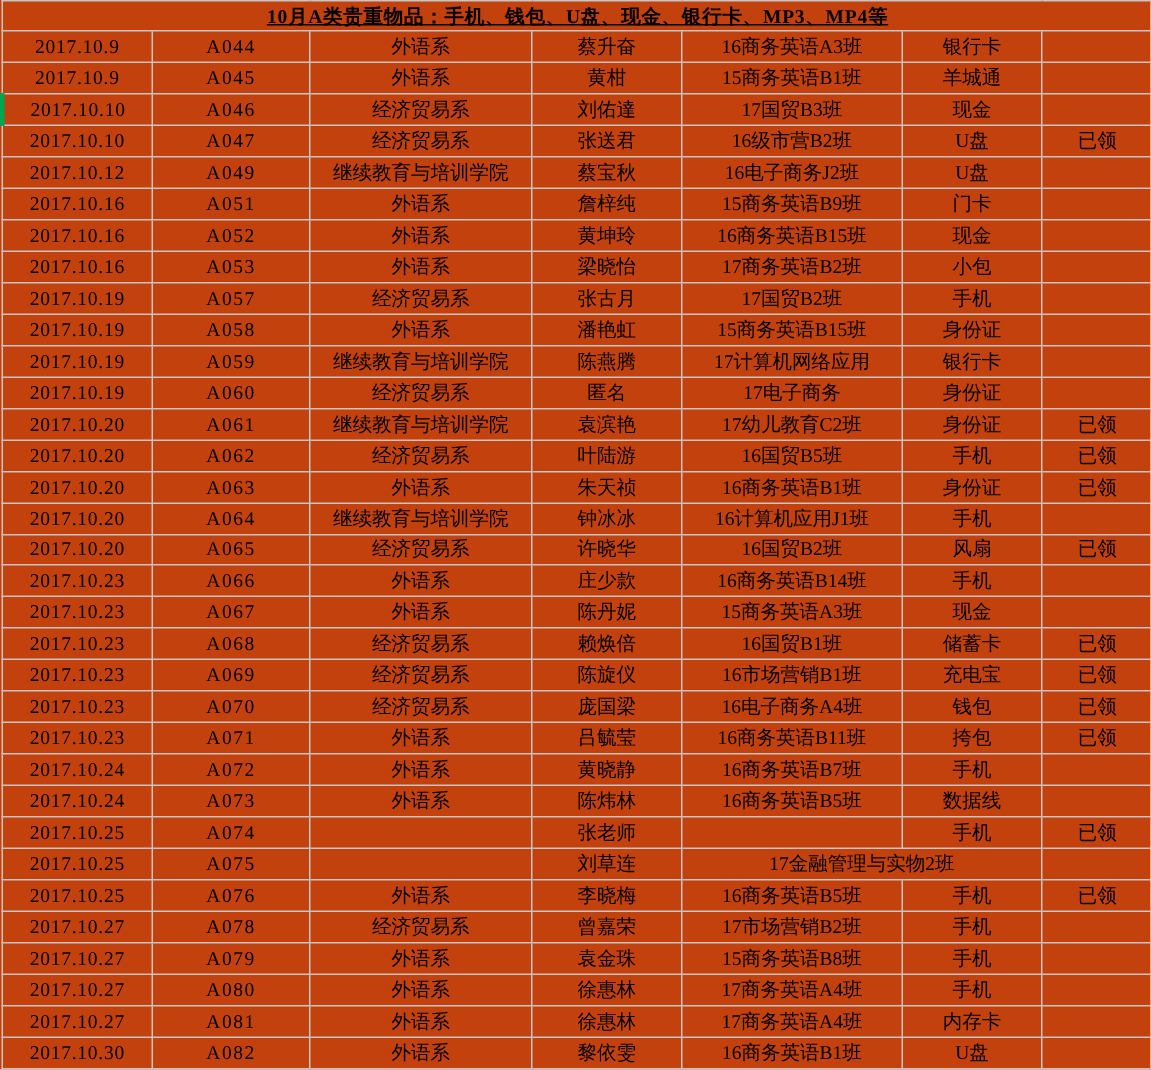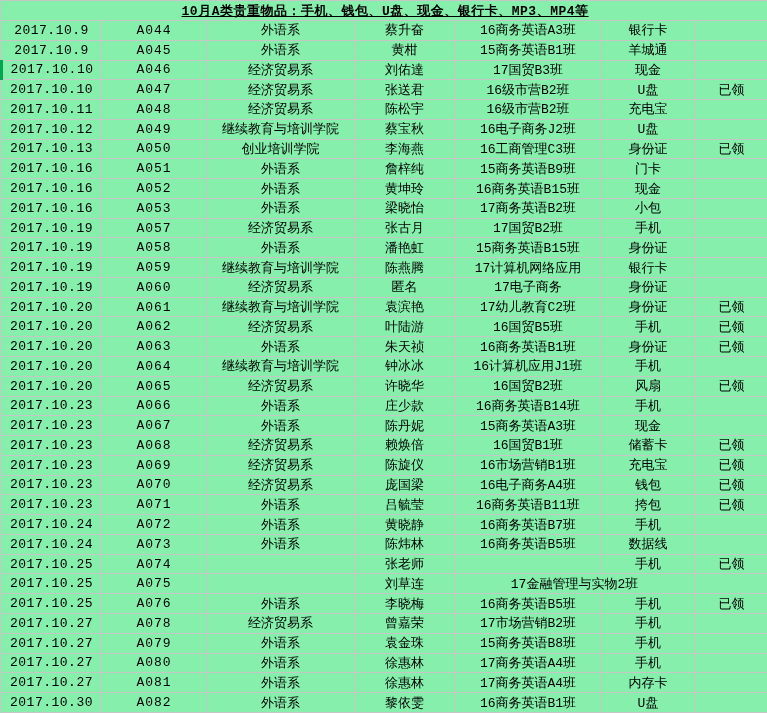--- a/index.html
+++ b/index.html
@@ -1,21 +1,21 @@
 <!DOCTYPE html>
 <html><head>
 <meta charset="utf-8">
 <style>
   html, body { margin: 0; padding: 0; background: #ffffff; }
   .sheet {
     width: 767px;
     height: 713px;
     overflow: hidden;
-    background: #86efac;
-    font-family: Liberation Mono, monospace;
+    background: #c2410c;
+    font-family: Liberation Serif, serif;
   }
   table.grid {
     width: 767px;
     height: 713px;
     border-collapse: collapse;
     table-layout: fixed;
   }
   table.grid td {
     border: 1px solid #c6c6c6;
     padding: 0 1px;
@@ -87,47 +87,29 @@
         <tr>
     <td class="c-date">2017.10.10</td>
     <td class="c-id">A047</td>
     <td class="c-dept">经济贸易系</td>
     <td class="c-name">张送君</td>
     <td class="c-class">16级市营B2班</td>
     <td class="c-item">U盘</td>
     <td class="c-status">已领</td>
   </tr>
         <tr>
-    <td class="c-date">2017.10.11</td>
-    <td class="c-id">A048</td>
-    <td class="c-dept">经济贸易系</td>
-    <td class="c-name">陈松宇</td>
-    <td class="c-class">16级市营B2班</td>
-    <td class="c-item">充电宝</td>
-    <td class="c-status"></td>
-  </tr>
-        <tr>
     <td class="c-date">2017.10.12</td>
     <td class="c-id">A049</td>
     <td class="c-dept">继续教育与培训学院</td>
     <td class="c-name">蔡宝秋</td>
     <td class="c-class">16电子商务J2班</td>
     <td class="c-item">U盘</td>
     <td class="c-status"></td>
   </tr>
         <tr>
-    <td class="c-date">2017.10.13</td>
-    <td class="c-id">A050</td>
-    <td class="c-dept">创业培训学院</td>
-    <td class="c-name">李海燕</td>
-    <td class="c-class">16工商管理C3班</td>
-    <td class="c-item">身份证</td>
-    <td class="c-status">已领</td>
-  </tr>
-        <tr>
     <td class="c-date">2017.10.16</td>
     <td class="c-id">A051</td>
     <td class="c-dept">外语系</td>
     <td class="c-name">詹梓纯</td>
     <td class="c-class">15商务英语B9班</td>
     <td class="c-item">门卡</td>
     <td class="c-status"></td>
   </tr>
         <tr>
     <td class="c-date">2017.10.16</td>

